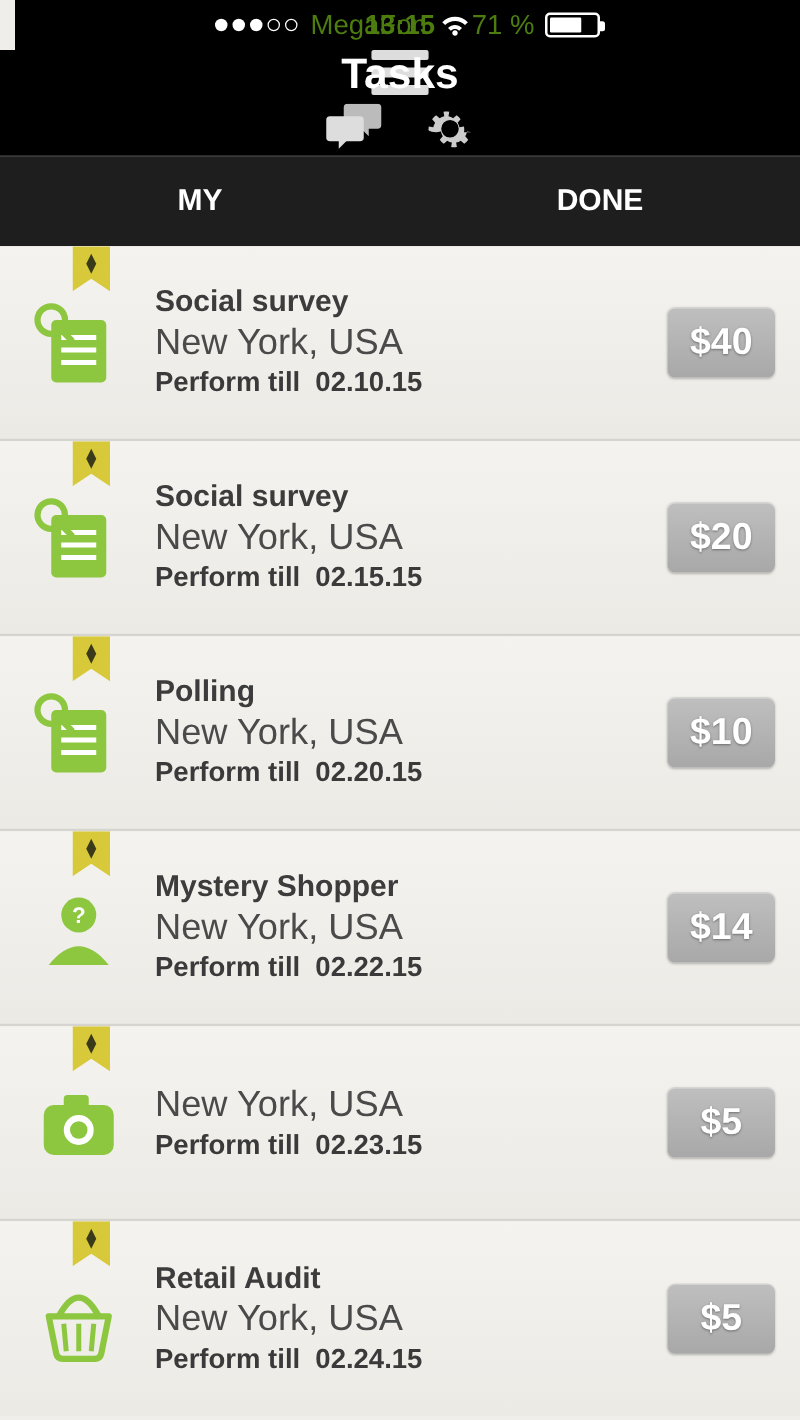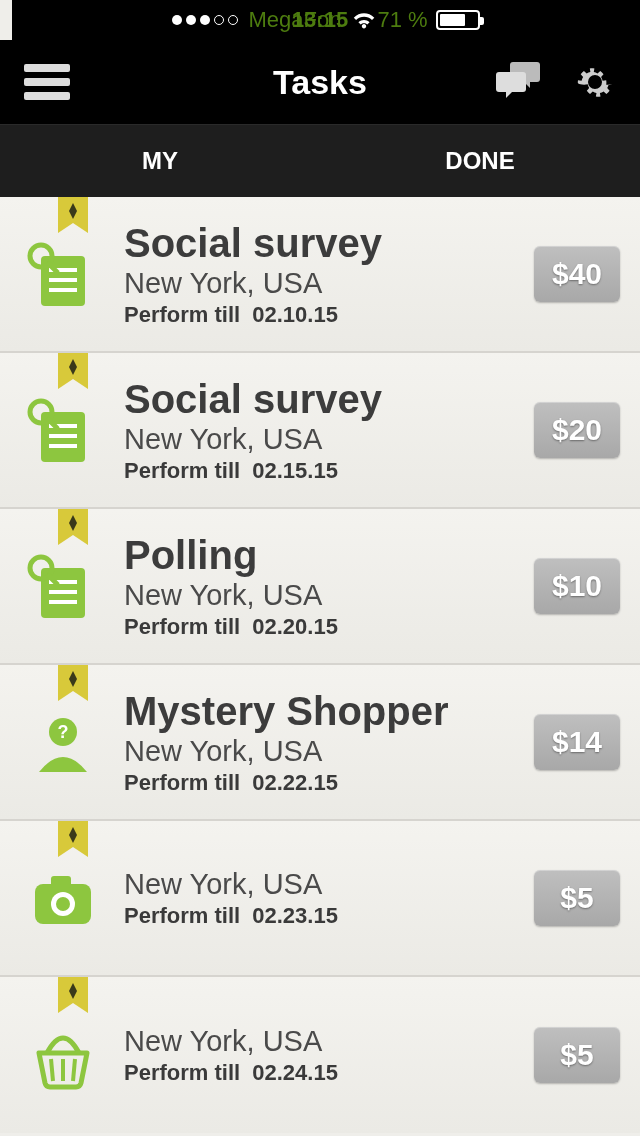--- a/index.html
+++ b/index.html
@@ -33,20 +33,21 @@
 
   
   .nav-bar {
     height: 85px;
     background: #000;
     display: flex;
     align-items: center;
     justify-content: space-between;
     padding: 0 24px;
     border-bottom: 1px solid #2a2a2a;
+    flex-direction: column;
   }
   .nav-bar .title { color:#fff; font-size:34px; font-weight:700; position:absolute; left:50%; transform:translateX(-50%); }
   .nav-left, .nav-right { display:flex; align-items:center; gap:30px; }
   .nav-right svg, .nav-left svg { display:block; }
 
   
   .tabs {
     height: 72px;
     background: #1e1e1e;
     display:flex;
@@ -92,21 +93,21 @@
   }
   .bookmark {
     position:absolute;
     top:-18px;
     left:44px;
     width:30px;
     height:44px;
   }
   .bookmark svg { display:block; }
   .task-body { flex:1; padding-left:12px; }
-  .task-title { font-size:40px; font-weight:700; color:#3c3c3c; line-height:1.1; margin-bottom:2px; }
+  .task-title { font-size:24px; font-weight:700; color:#3c3c3c; line-height:1.1; margin-bottom:2px; }
   .task-location { font-size:29px; color:#4a4a4a; font-weight:400; margin-bottom:2px; }
   .task-due { font-size:22px; color:#3a3a3a; }
   .task-due .lbl { font-weight:700; }
   .task-due .date { font-weight:800; margin-left:6px; }
   .price-badge {
     min-width: 86px;
     height: 56px;
     background: linear-gradient(#bfbfbf, #a8a8a8);
     border-radius:6px;
     display:flex;
@@ -319,20 +320,21 @@
             <use href="#ico-bookmark"></use>
           </svg>
       </span>
       <span class="task-icon">
         <svg width="72" height="72" viewBox="0 0 72 72">
             <use href="#ico-basket"></use>
           </svg>
       </span>
     </div>
     <div class="task-body">
+      <div class="task-title">Retail Audit</div>
       <div class="task-location">New York, USA</div>
       <div class="task-due">
         <span class="lbl">Perform till</span>
         <span class="date">02.24.15</span>
       </div>
     </div>
     <div class="price-badge">
       <span>$5</span>
     </div>
   </div>

